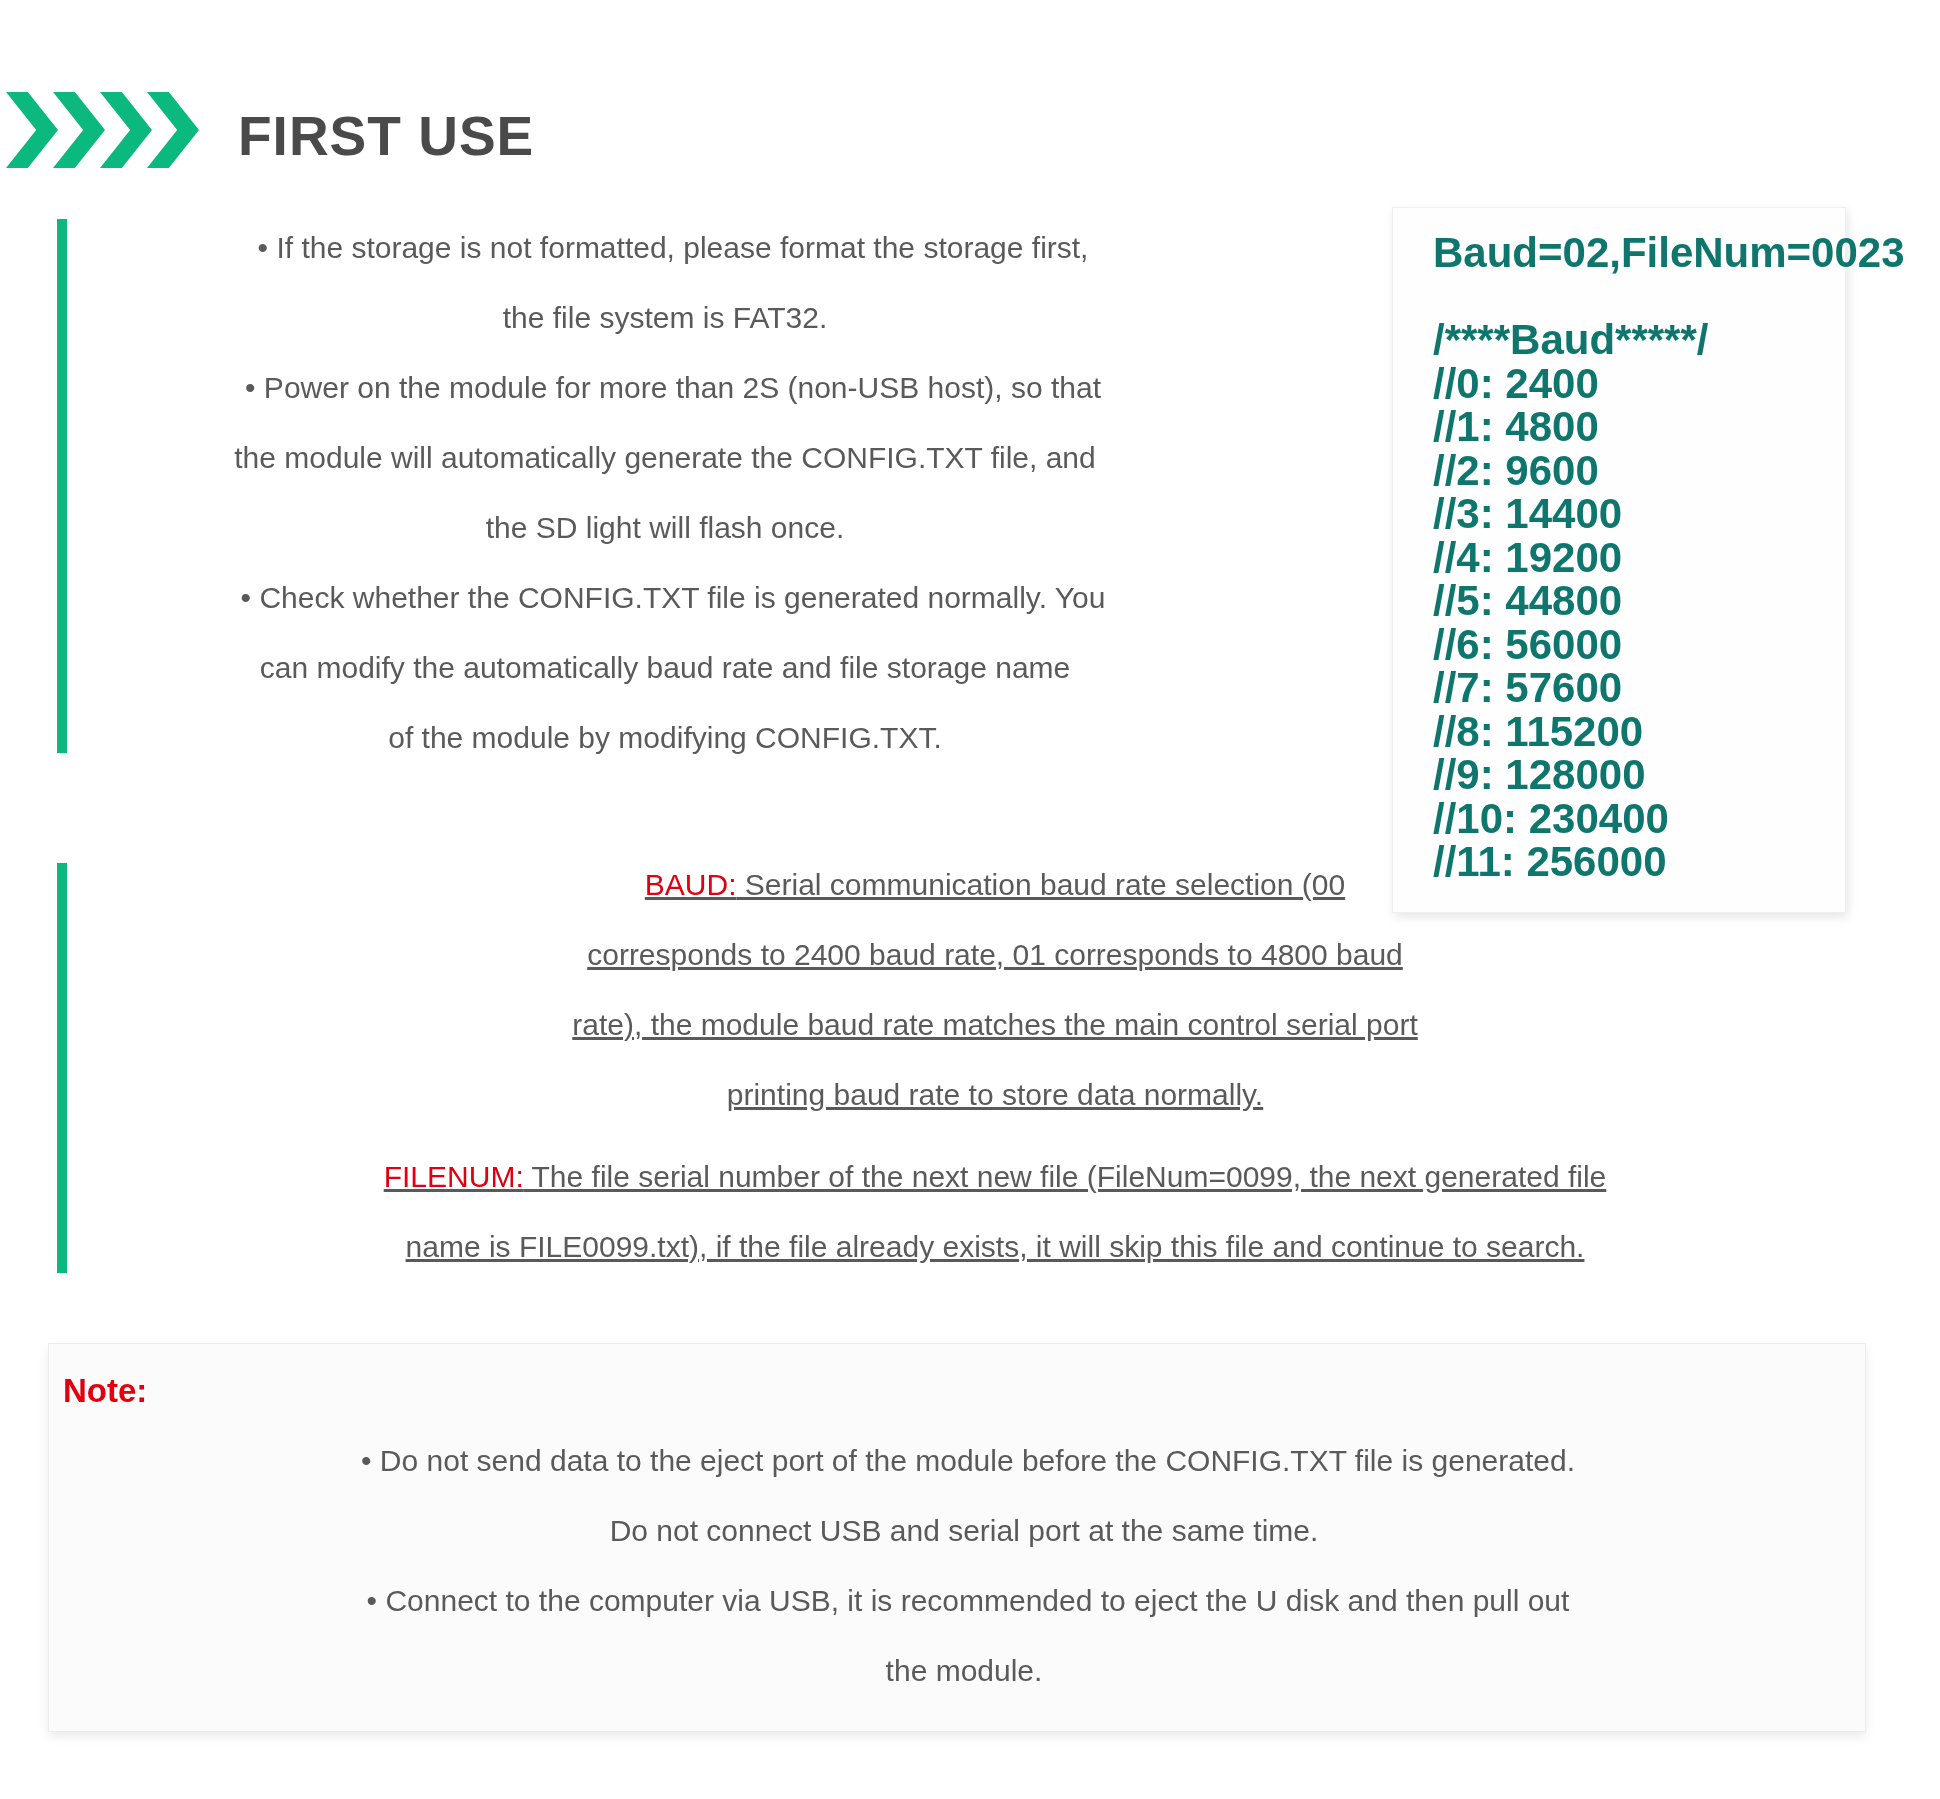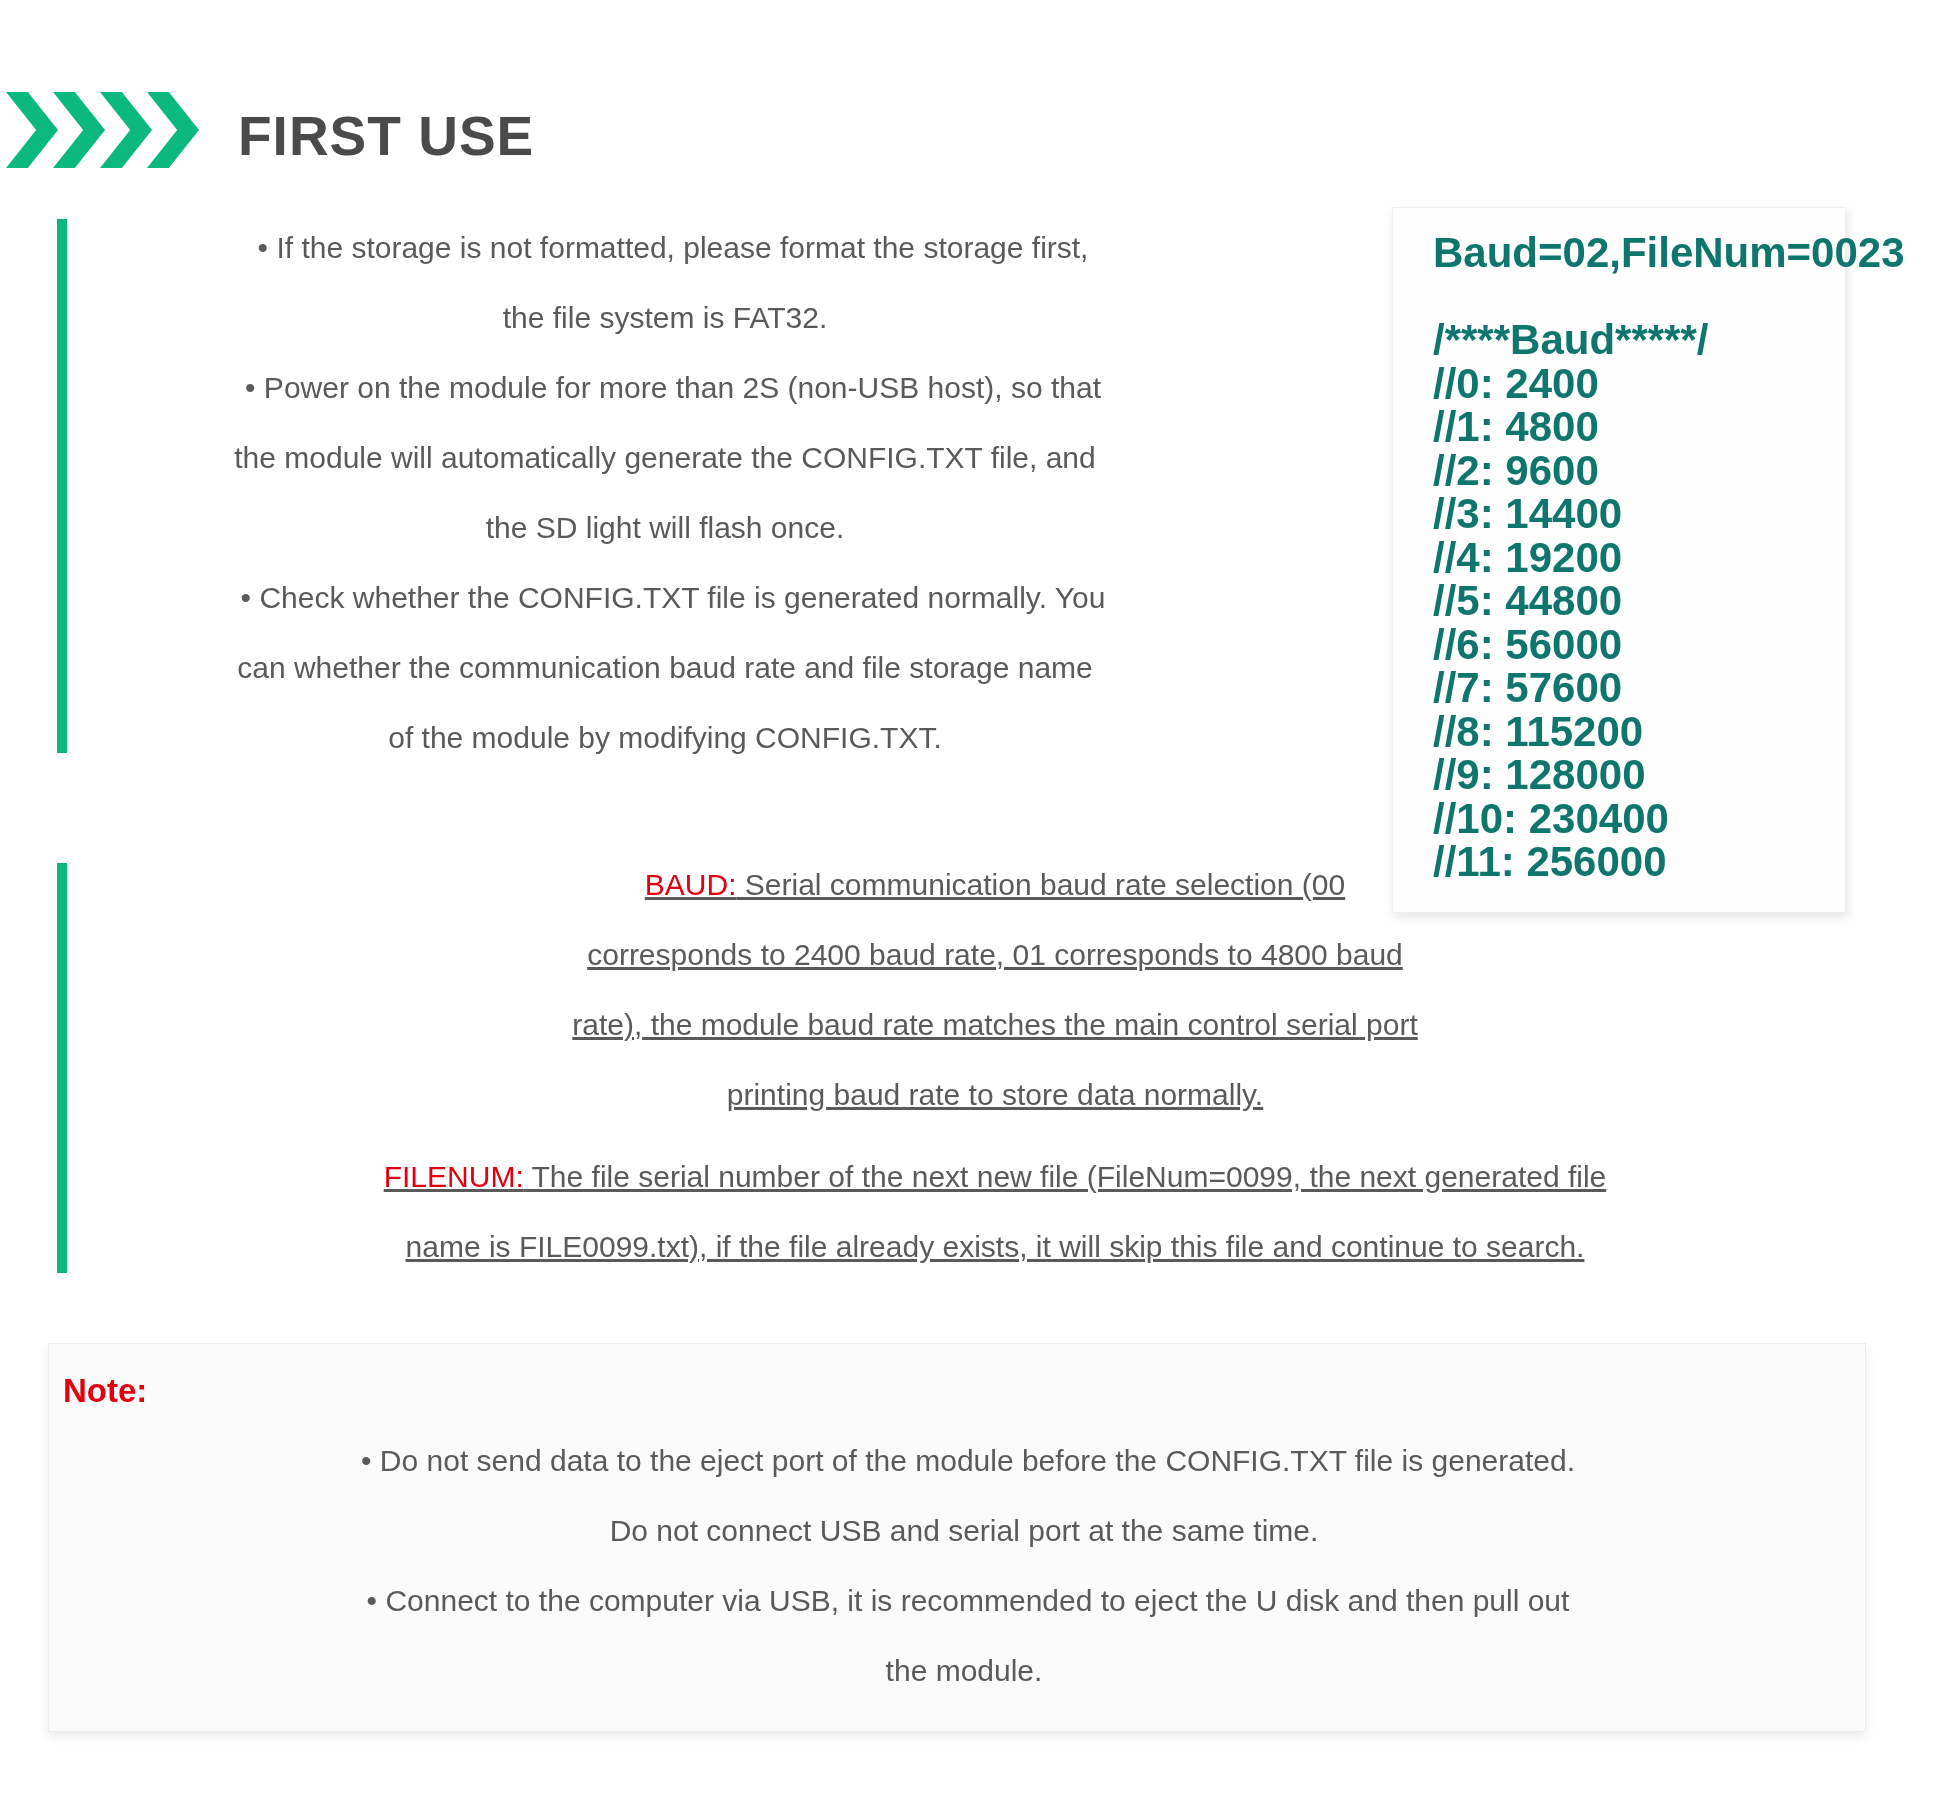--- a/index.html
+++ b/index.html
@@ -97,21 +97,21 @@
 </div>
 
 <div class="gbar gbar-a"></div>
 <div class="body-block body-a">
   <div class="line ind">• If the storage is not formatted, please format the storage first,</div>
   <div class="line">the file system is FAT32.</div>
   <div class="line ind">• Power on the module for more than 2S (non-USB host), so that</div>
   <div class="line">the module will automatically generate the CONFIG.TXT file, and</div>
   <div class="line">the SD light will flash once.</div>
   <div class="line ind">• Check whether the CONFIG.TXT file is generated normally. You</div>
-  <div class="line">can whether the communication baud rate and file storage name</div>
+  <div class="line">can modify the automatically baud rate and file storage name</div>
   <div class="line">of the module by modifying CONFIG.TXT.</div>
 </div>
 
 <div class="codebox">
   <div class="code-line">Baud=02,FileNum=0023</div>
   <div class="code-blank"></div>
   <div class="code-line">/****Baud*****/</div>
   <div class="code-line">//0: 2400</div>
   <div class="code-line">//1: 4800</div>
   <div class="code-line">//2: 9600</div>

